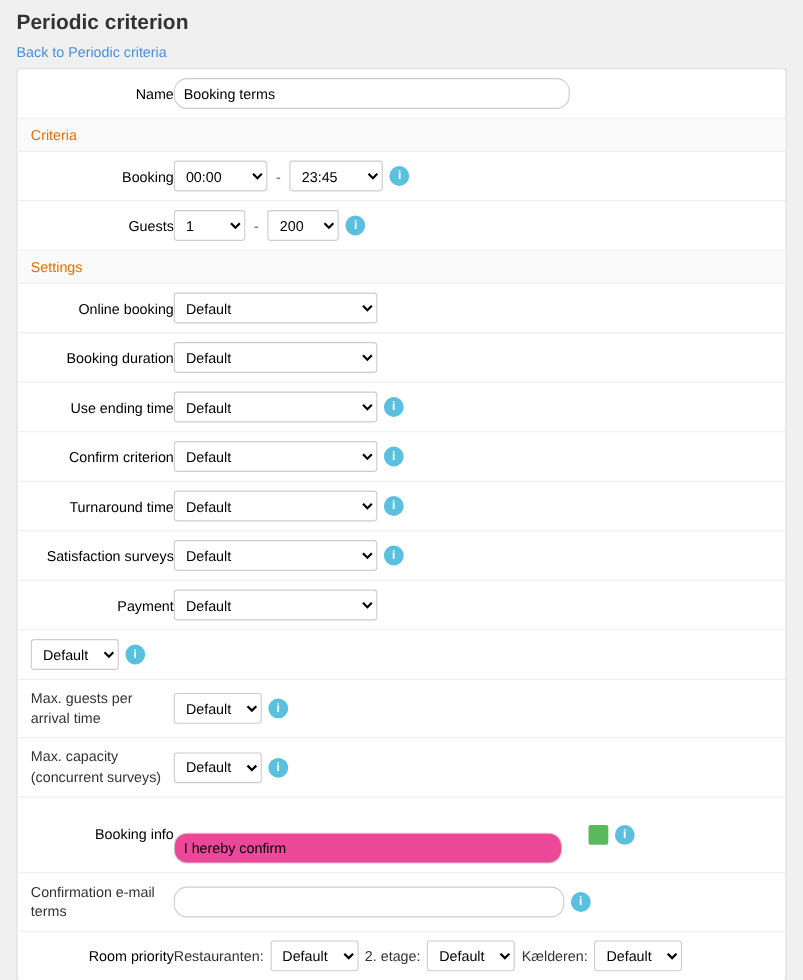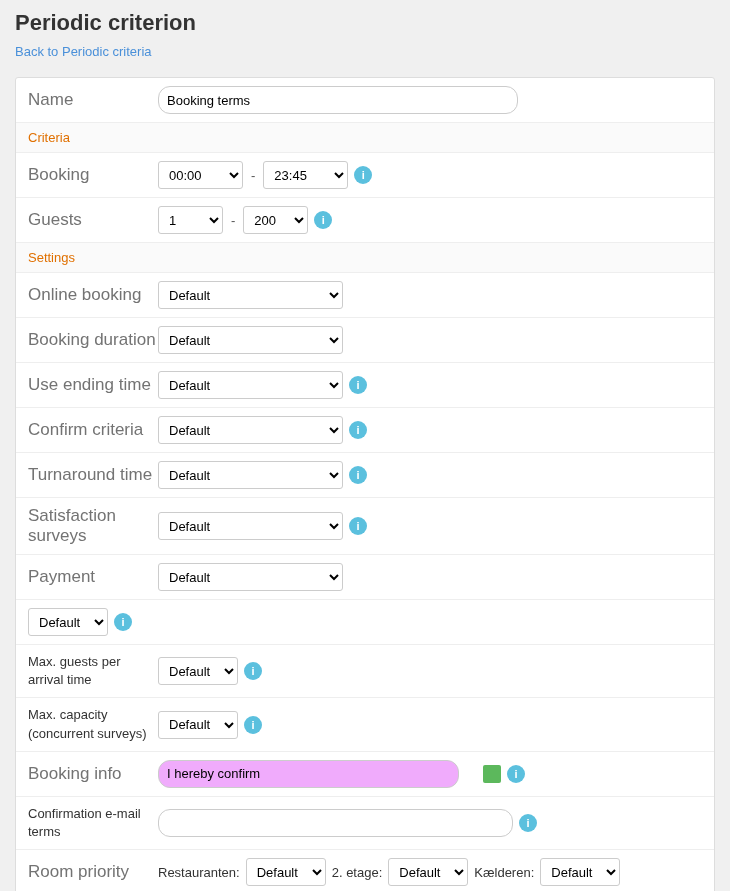--- a/index.html
+++ b/index.html
@@ -5,31 +5,31 @@
     * { box-sizing: border-box; margin: 0; padding: 0; }
     body {
       font-family: Arial, sans-serif;
       font-size: 13px;
       background: #f0f0f0;
       color: #333;
       padding: 10px 15px;
       width: 730px;
     }
     h1 {
-      font-size: 22px;
+      font-size: 19px;
       font-weight: bold;
       color: #333;
       margin-bottom: 8px;
     }
     .back-link {
       color: #4a90d9;
       text-decoration: none;
       font-size: 13px;
       display: inline-block;
-      margin-bottom: 18px;
+      margin-bottom: 7px;
       cursor: pointer;
     }
     .form-section {
       background: white;
       border: 1px solid #ddd;
       border-radius: 3px;
       padding: 0;
     }
     .form-row {
       display: flex;
@@ -42,22 +42,23 @@
     .section-header {
       font-weight: normal;
       color: #e07000;
       background: #fafafa;
       padding: 7px 12px;
       border-bottom: 1px solid #eee;
     }
     .label {
       width: 130px;
       min-width: 130px;
-      color: #737373;
-      font-size: 17px;
+      color: #000000;
+      font-size: 13px;
+      text-align: right;
     }
     .controls {
       display: flex;
       align-items: center;
       gap: 6px;
       flex: 1;
     }
     input[type="text"] {
       border: 1px solid #ccc;
       border-radius: 12px;
@@ -90,27 +91,28 @@
       height: 18px;
       background: #5bc0de;
       color: white;
       border-radius: 50%;
       font-size: 11px;
       font-weight: bold;
       cursor: pointer;
       flex-shrink: 0;
     }
     .booking-info-input {
-      width: 301px;
+      width: 353px;
       border: 1px solid #ccc;
       border-radius: 3px;
       padding: 4px 8px;
       font-size: 13px;
       height: 28px;
-      background: #f0abfc;
+      background: #ec4899;
+      margin-top: 24px;
     }
     .confirmation-checkbox {
       display: inline-block;
       width: 18px;
       height: 18px;
       background: #5cb85c;
       border-radius: 2px;
       margin-left: 8px;
     }
     .confirmation-label {
@@ -225,21 +227,21 @@
     <div class="label">Use ending time</div>
     <div class="controls">
       <select class="select-default">
         <option>Default</option>
       </select>
       <span class="info-icon">i</span>
     </div>
   </div>
 
   <div class="form-row">
-    <div class="label">Confirm criteria</div>
+    <div class="label">Confirm criterion</div>
     <div class="controls">
       <select class="select-default">
         <option>Default</option>
       </select>
       <span class="info-icon">i</span>
     </div>
   </div>
 
   <div class="form-row">
     <div class="label">Turnaround time</div>

